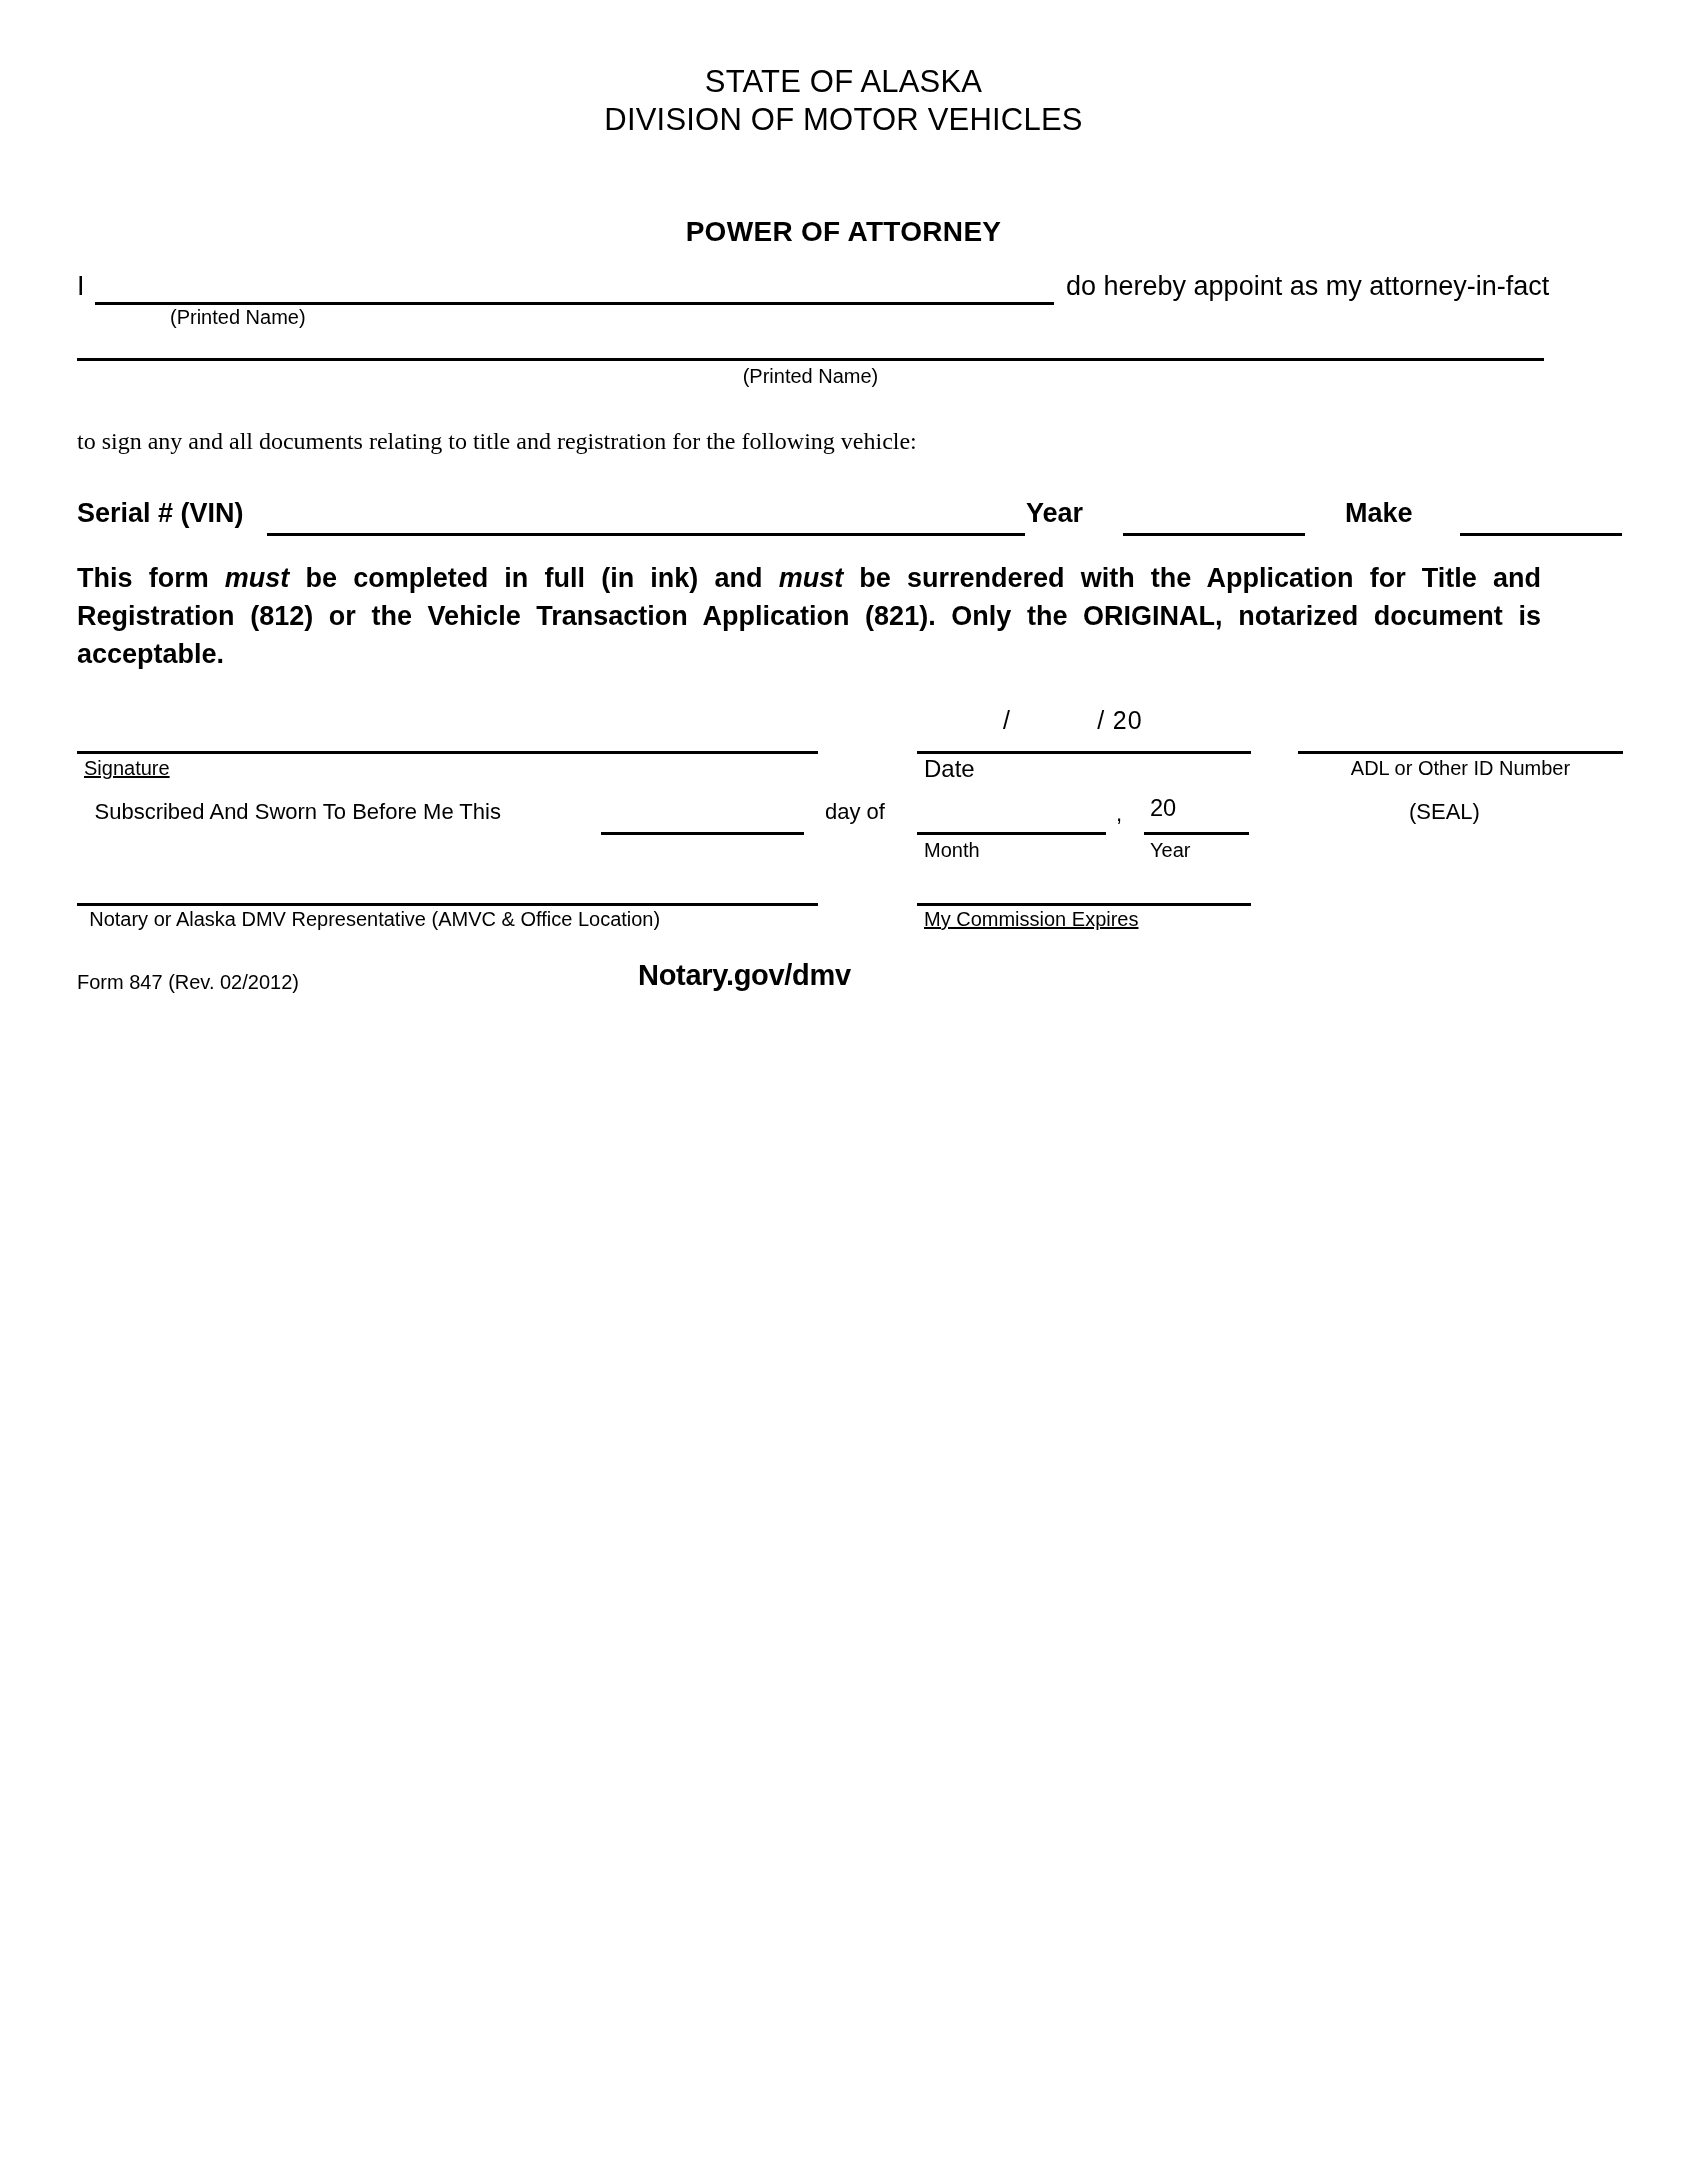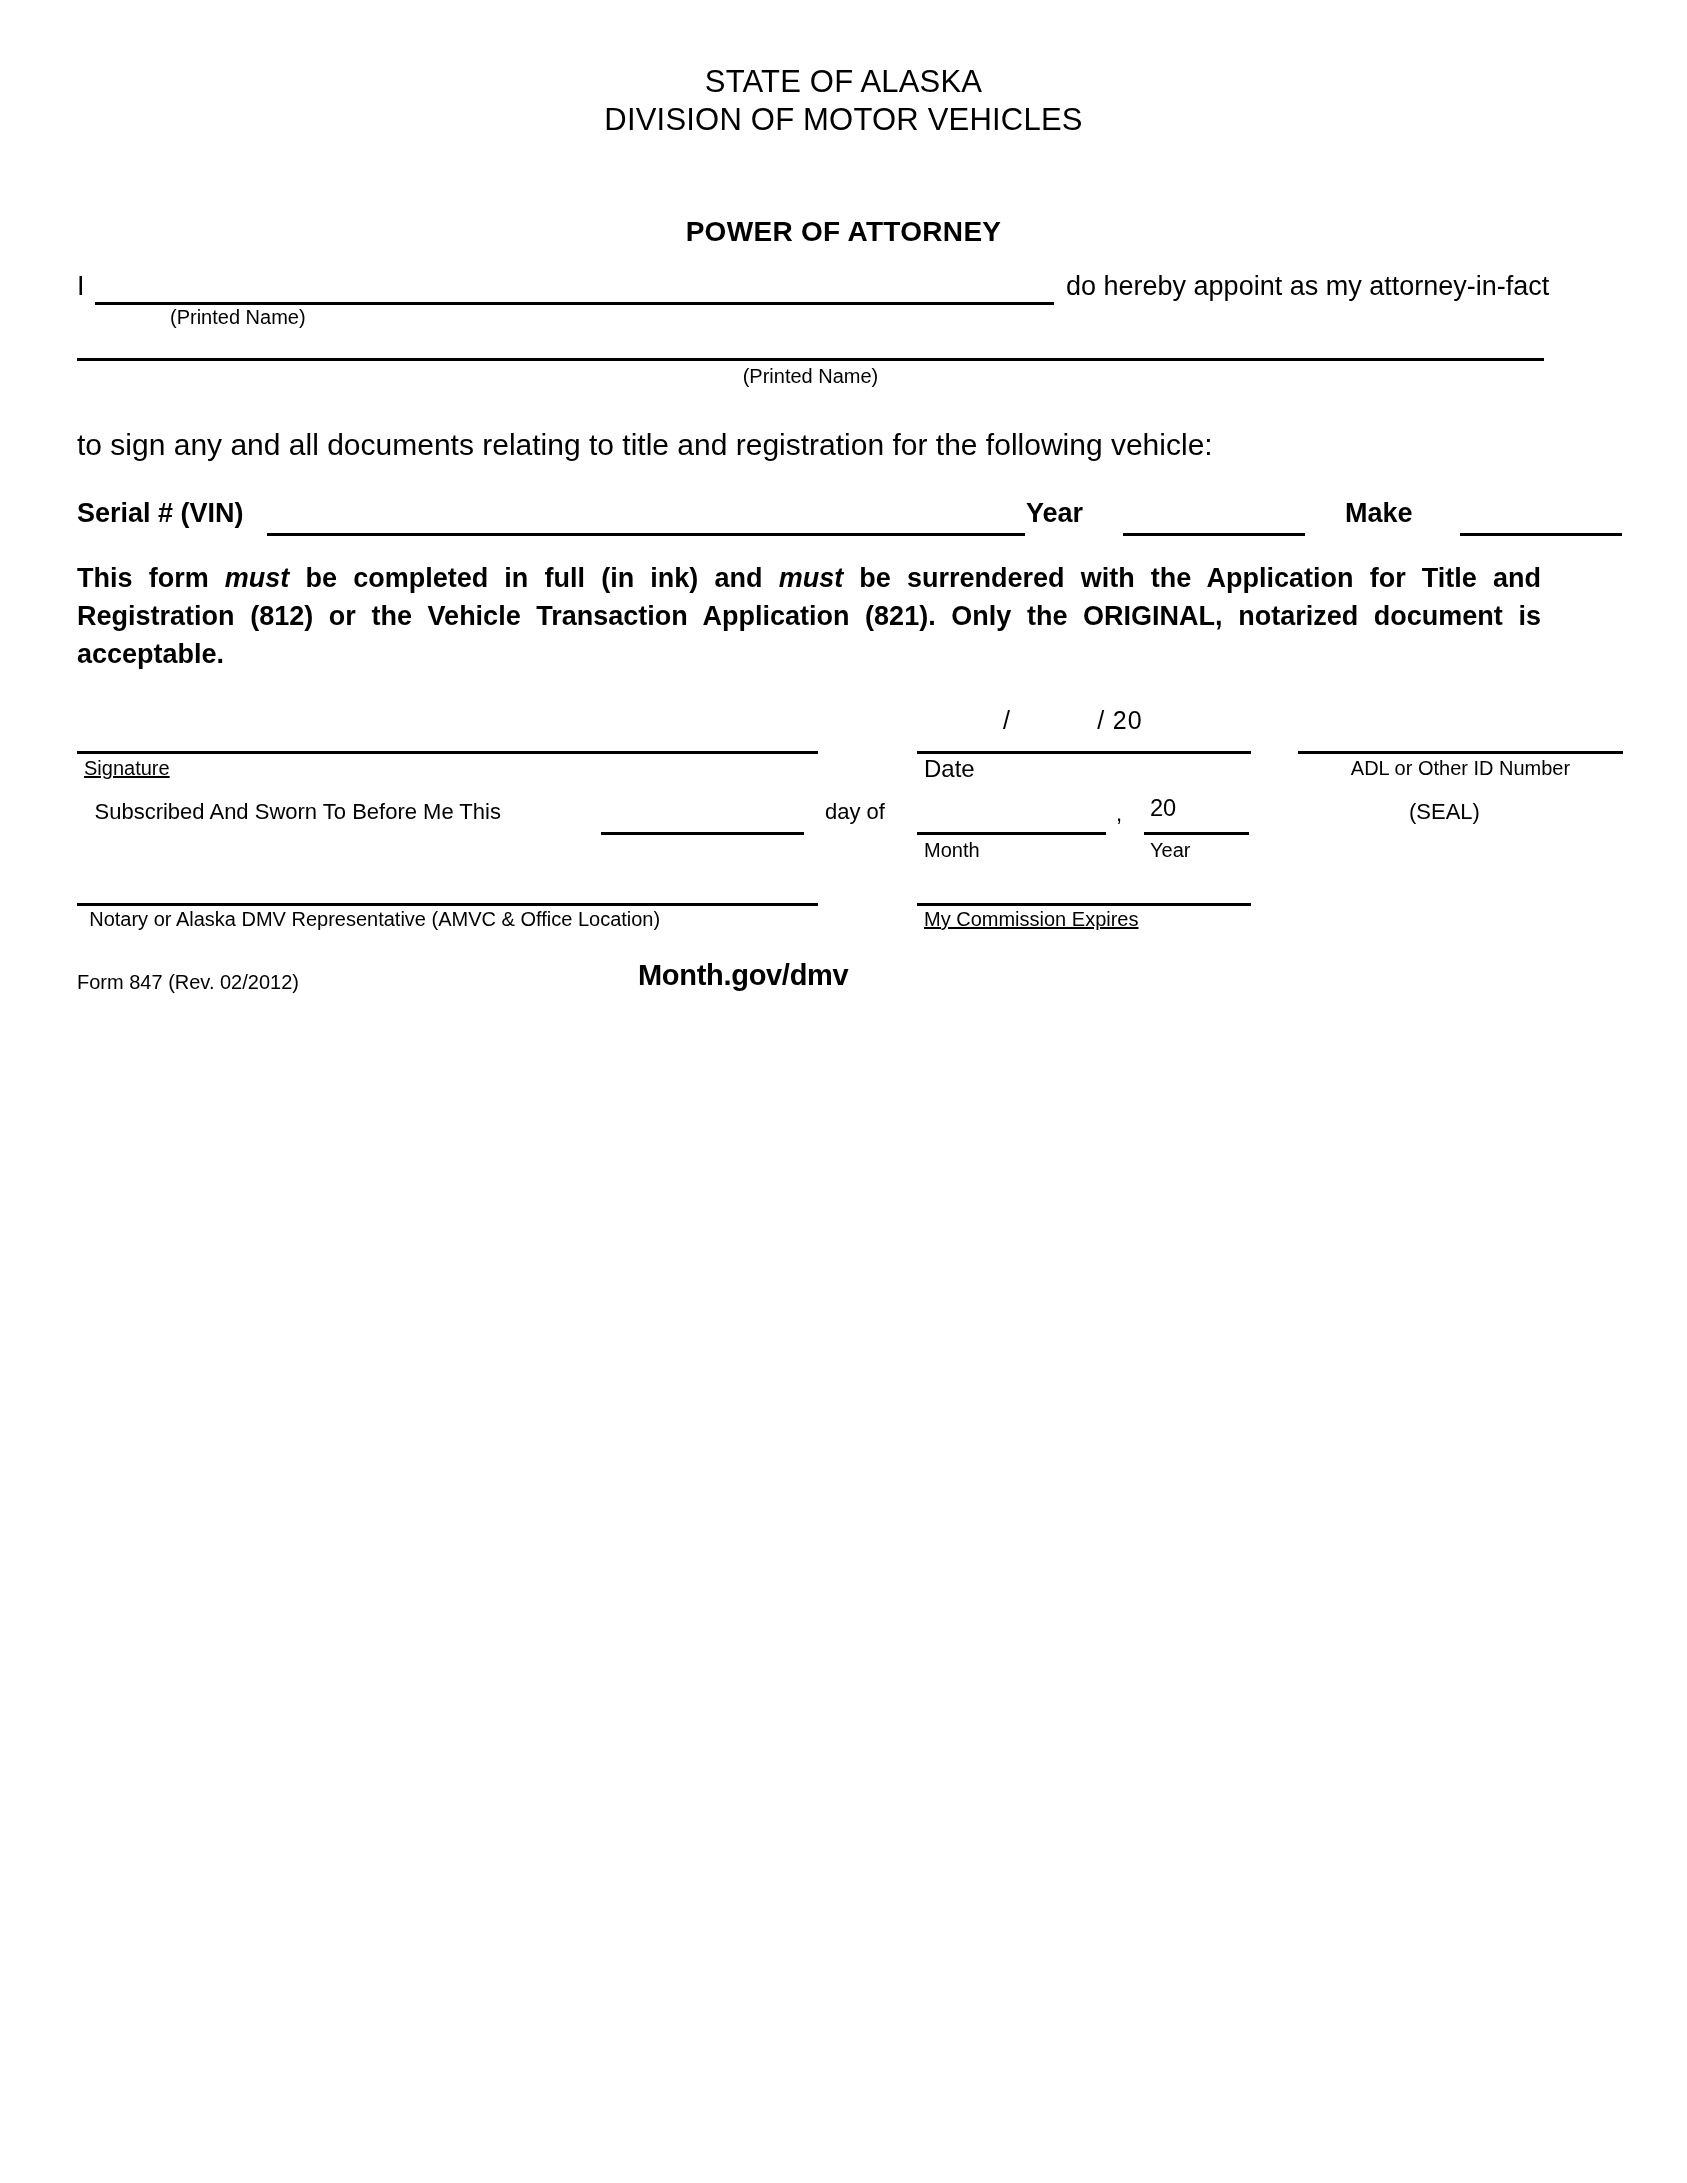--- a/index.html
+++ b/index.html
@@ -102,22 +102,23 @@
     width: 1467px;
     text-align: center;
     font-size: 20px;
   }
 
   
   #sign-docs-text {
     position: absolute;
     left: 77px;
     top: 428px;
-    font-size: 30px;
+    font-size: 24px;
     white-space: nowrap;
+    font-family: Liberation Serif, serif;
   }
 
   
   #vin-row {
     position: absolute;
     left: 77px;
     top: 498px;
     width: 1546px;
     height: 44px;
     font-weight: bold;
@@ -418,16 +419,16 @@
   </div>
 
   <div id="notary-row">
     <div id="notary-line"></div>
     <span id="notary-label" class="lbl-small">Notary or Alaska DMV Representative (AMVC &amp; Office Location)</span>
     <div id="commission-line"></div>
     <span id="commission-label" class="lbl-small">My Commission Expires</span>
   </div>
 
   <div id="form-number" class="lbl-small">Form 847 (Rev. 02/2012)</div>
-  <div id="site-url">Month.gov/dmv</div>
+  <div id="site-url">Notary.gov/dmv</div>
 
 </div>
 
 
 </body></html>

